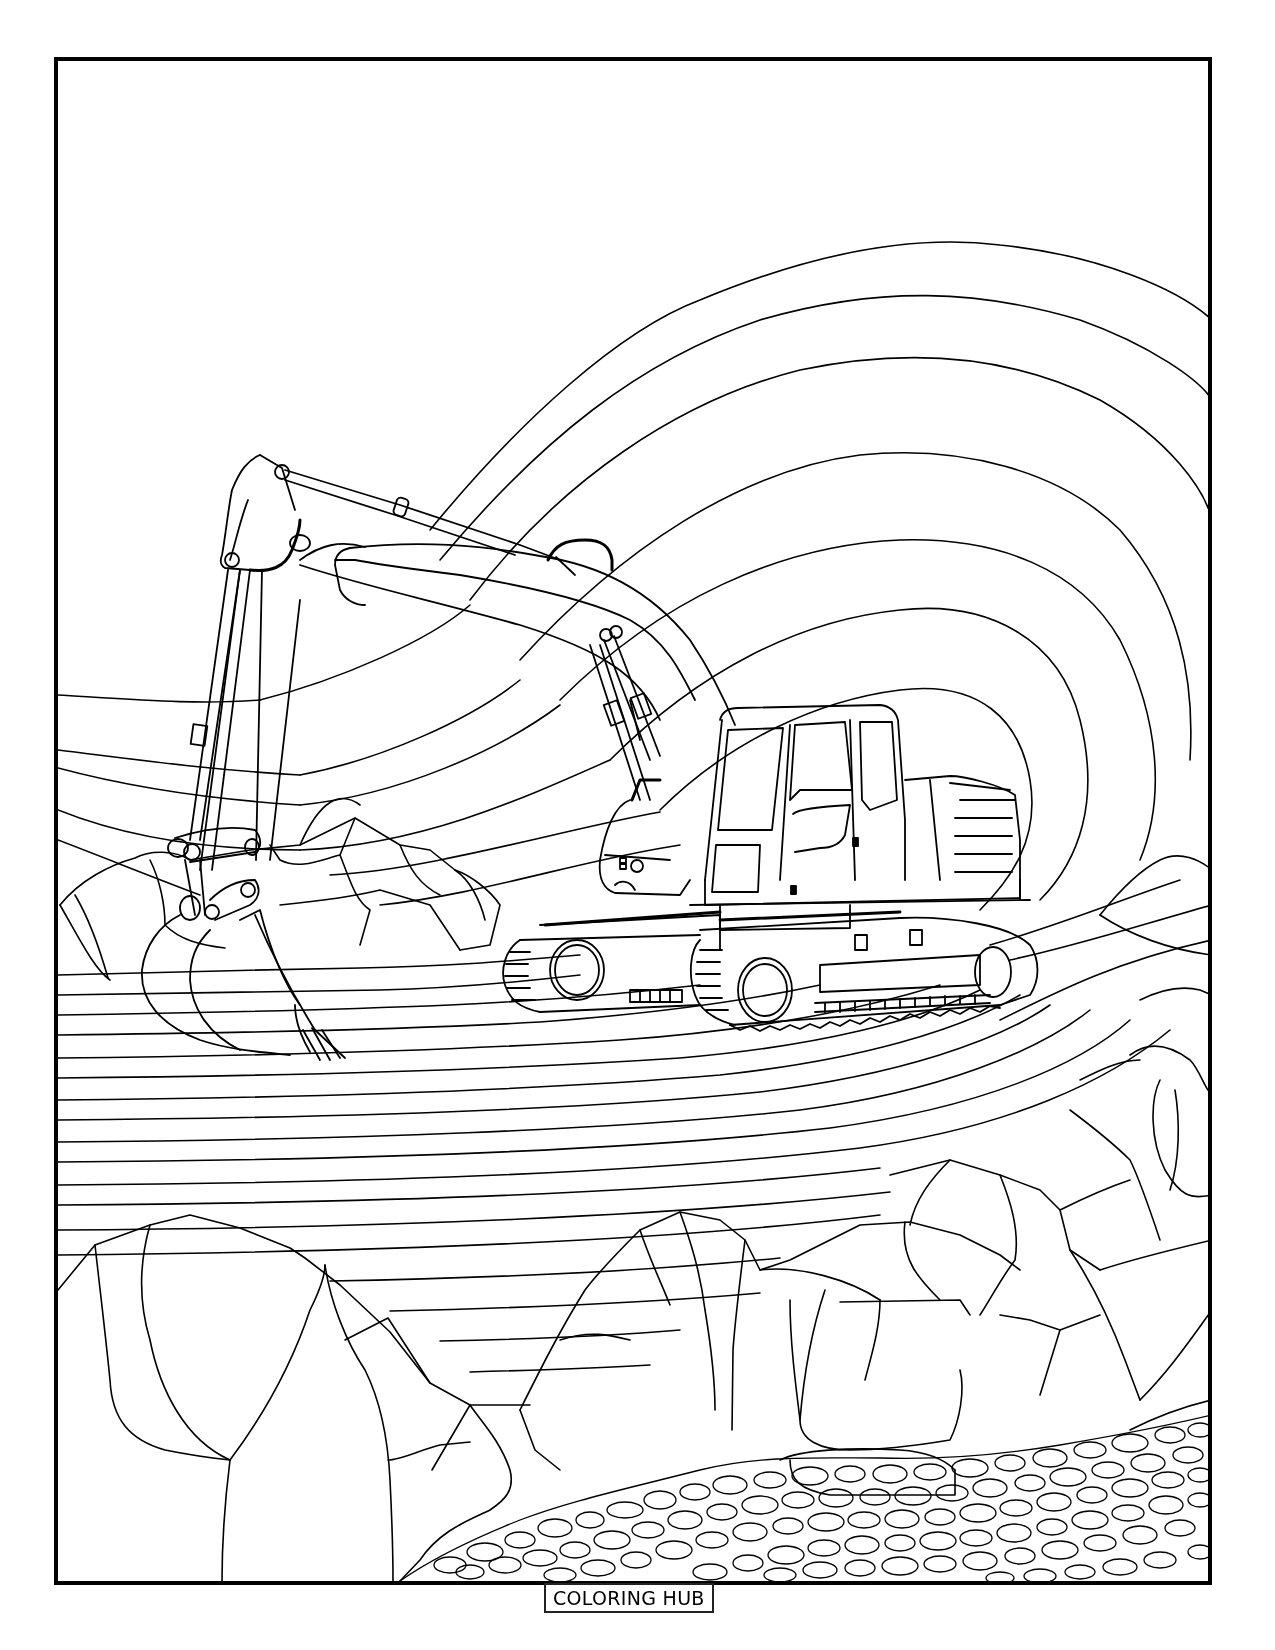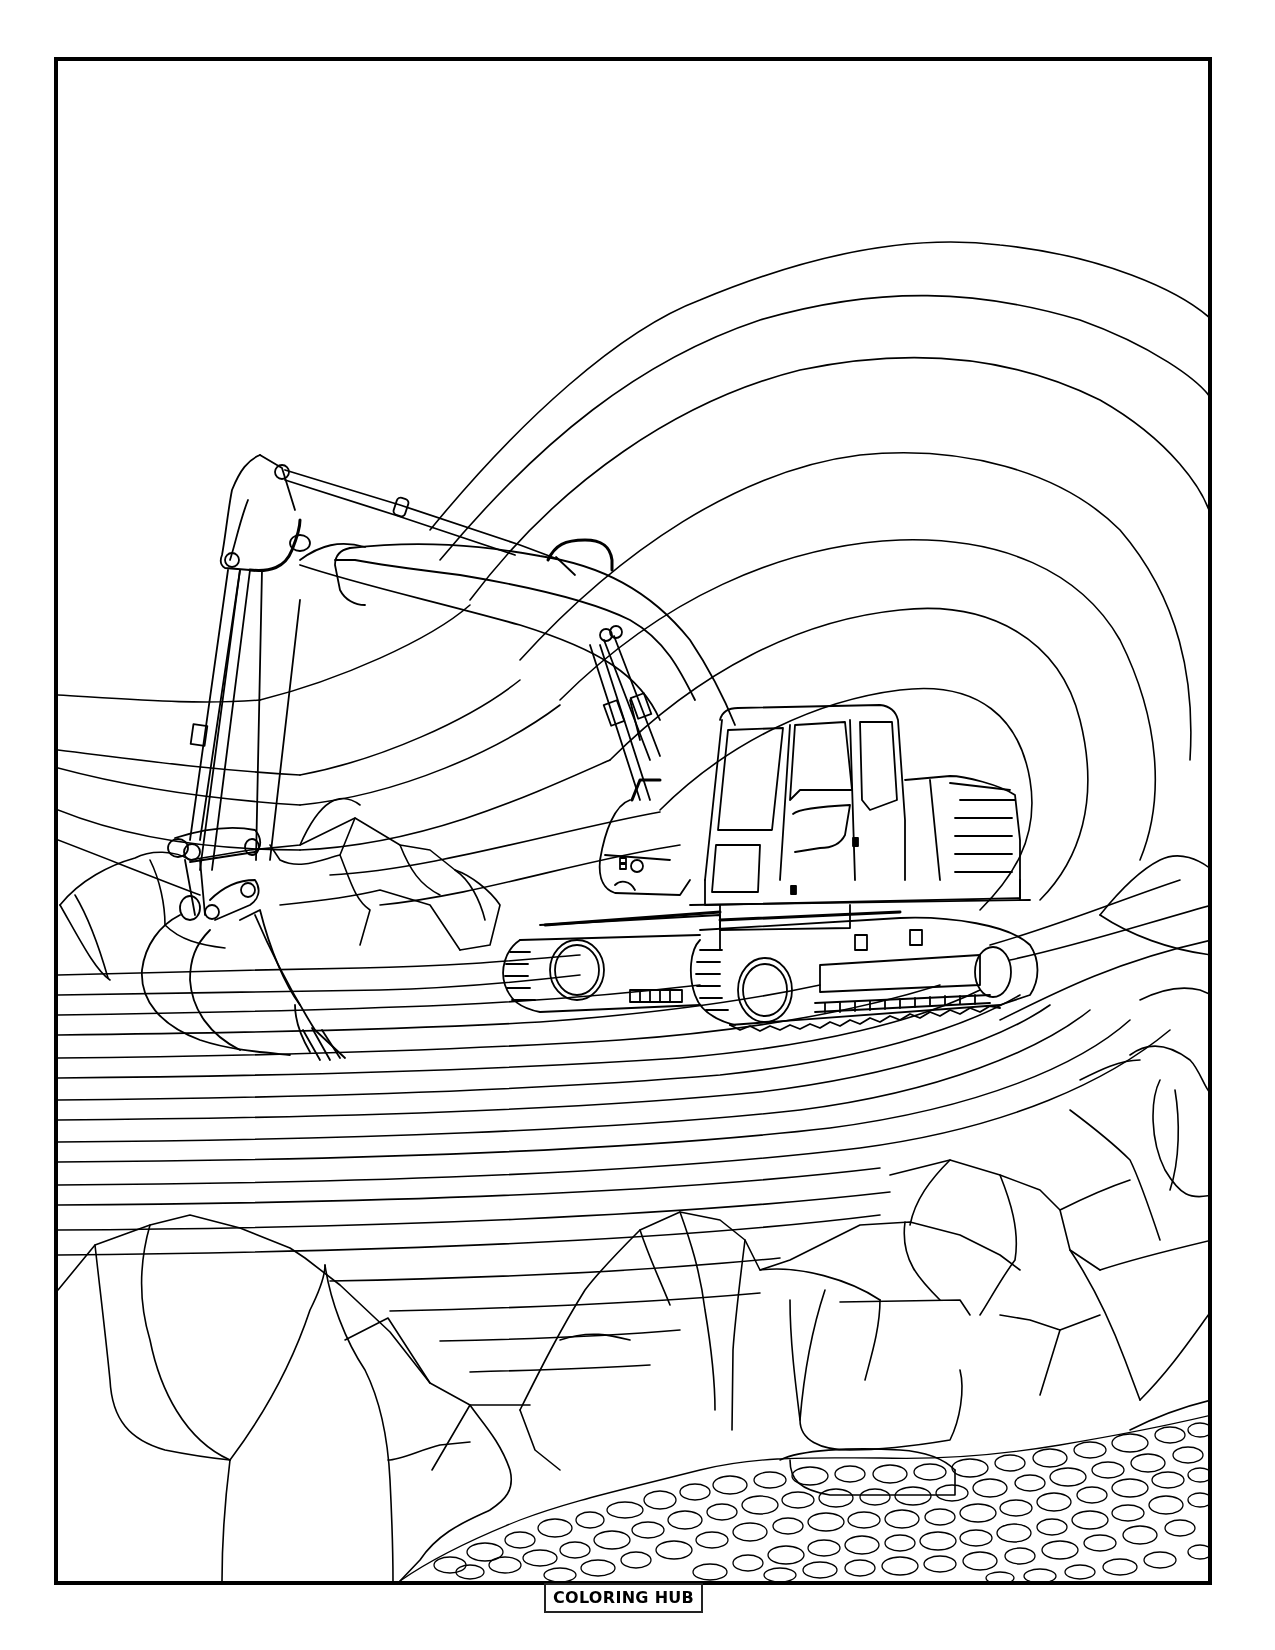--- a/index.html
+++ b/index.html
@@ -2,21 +2,21 @@
 <html><head>
 <meta charset="utf-8">
 <style>
   html, body { margin:0; padding:0; background:#ffffff; }
   body { width:1275px; height:1650px; position:relative; overflow:hidden; font-family:"DejaVu Sans", sans-serif; }
   #art { position:absolute; left:0; top:0; width:1275px; height:1650px; }
   .frame { position:absolute; left:54px; top:57px; width:1158px; height:1528px; border:4px solid #000; box-sizing:border-box; pointer-events:none; }
   .brand-label {
     position:absolute; left:544px; top:1583px; height:30px; padding:0 7px;
     background:#ffffff; border:2px solid #222; box-sizing:border-box;
-    font-family:"DejaVu Sans", sans-serif; font-weight:bold; font-size:16px;
+    font-family:"DejaVu Sans", sans-serif; font-weight:normal; font-size:19px;
     line-height:26px; color:#000; letter-spacing:0.3px; white-space:nowrap;
   }
   svg path, svg line, svg ellipse, svg rect, svg circle, svg polyline, svg polygon { vector-effect:non-scaling-stroke; }
 </style>
 </head>
 <body>
 
 <svg id="art" viewBox="0 0 1275 1650" xmlns="http://www.w3.org/2000/svg">
   <defs>
     <clipPath id="inner">

